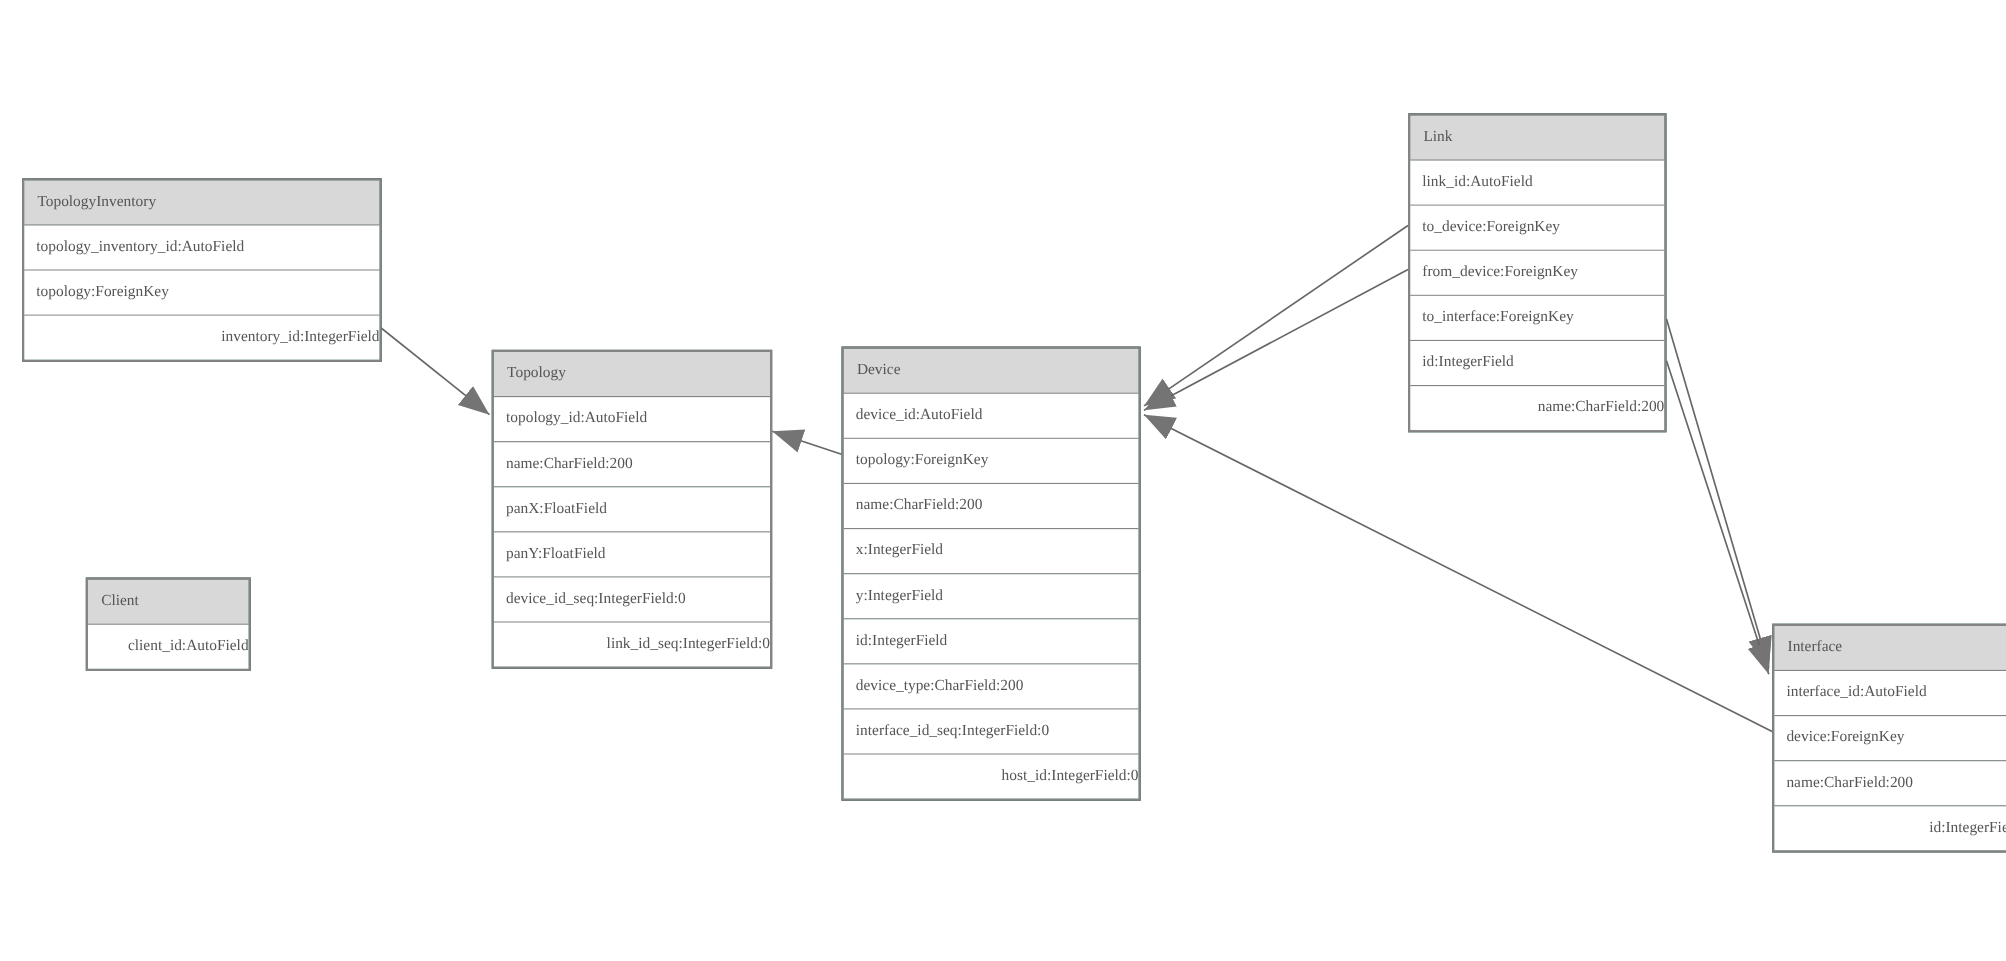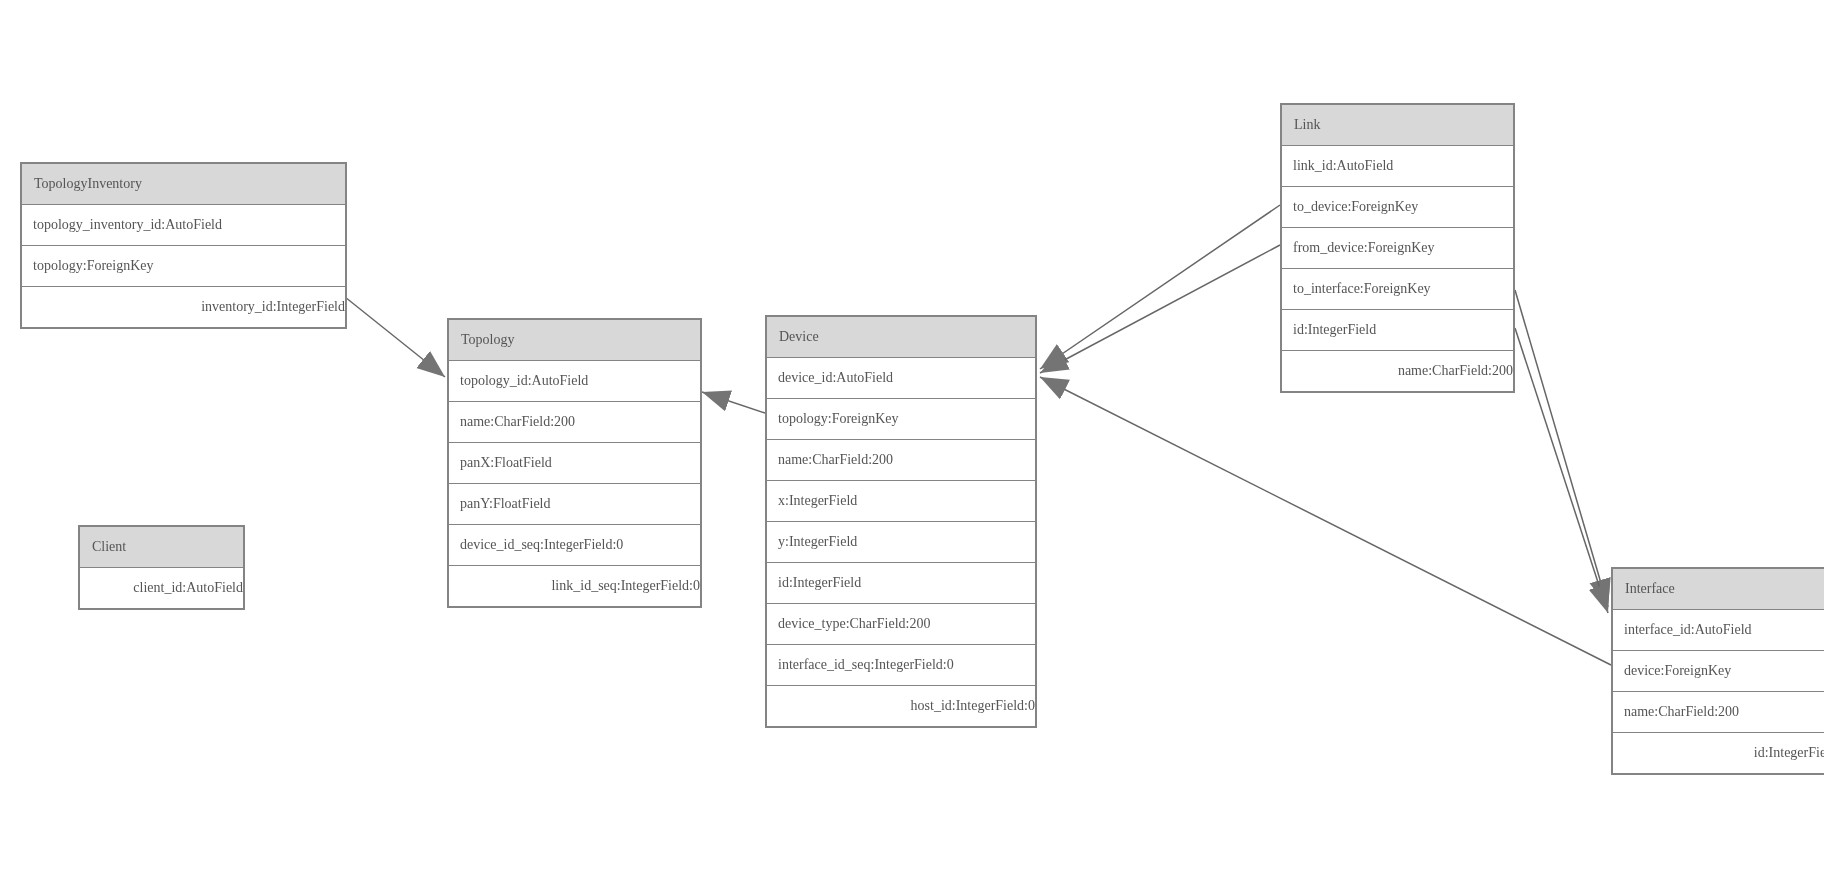--- a/index.html
+++ b/index.html
@@ -78,21 +78,21 @@
       </div>
       <div class="table" style="left: 447px; top: 318px; width: 255px;">
         <div class="hdr">Topology</div>
         <div class="row">topology_id:AutoField</div>
         <div class="row">name:CharField:200</div>
         <div class="row">panX:FloatField</div>
         <div class="row">panY:FloatField</div>
         <div class="row">device_id_seq:IntegerField:0</div>
         <div class="row">link_id_seq:IntegerField:0</div>
       </div>
-      <div class="table" style="left: 78px; top: 525px; width: 167px;">
+      <div class="table" style="left: 78px; top: 525px; width: 150px;">
         <div class="hdr">Client</div>
         <div class="row">client_id:AutoField</div>
       </div>
       <div class="table" style="left: 765px; top: 315px; width: 272px;">
         <div class="hdr">Device</div>
         <div class="row">device_id:AutoField</div>
         <div class="row">topology:ForeignKey</div>
         <div class="row">name:CharField:200</div>
         <div class="row">x:IntegerField</div>
         <div class="row">y:IntegerField</div>

